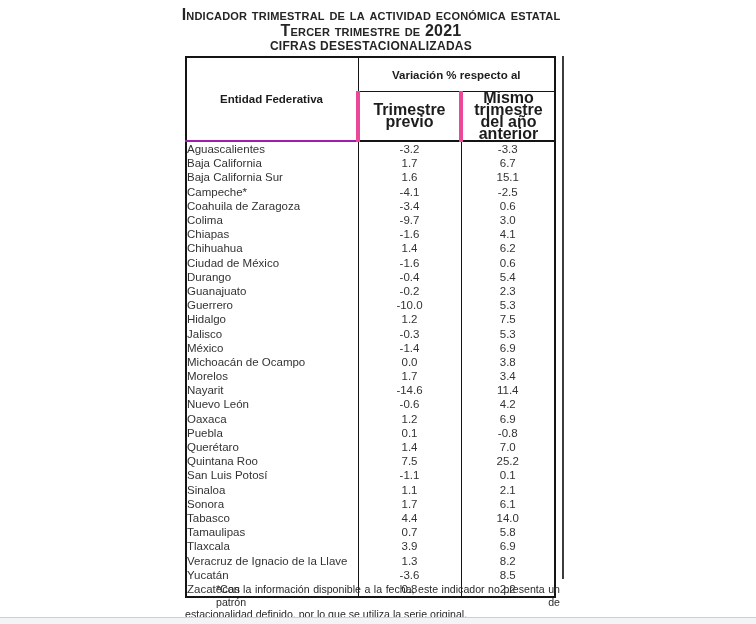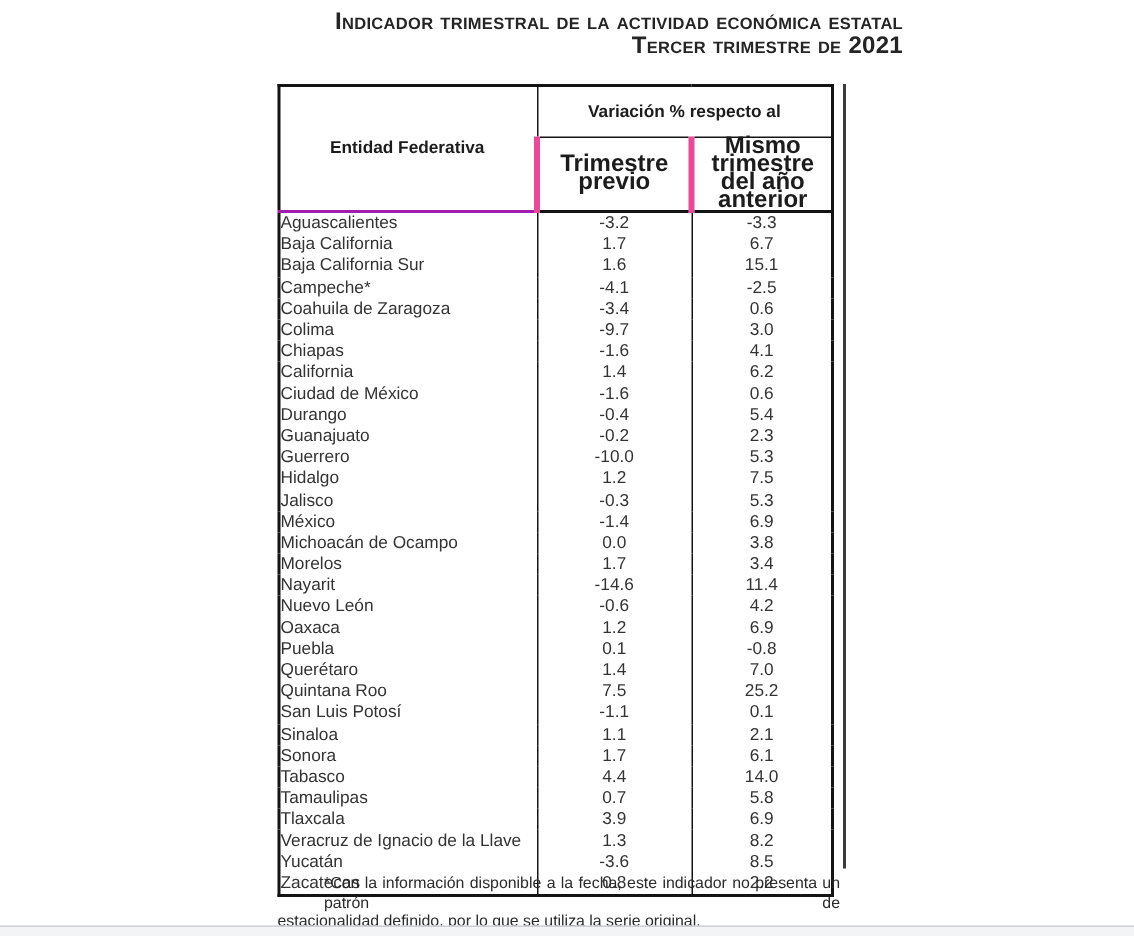--- a/index.html
+++ b/index.html
@@ -8,21 +8,21 @@
     background:#ffffff; font-family:"Liberation Sans", sans-serif;
     color:#2b2b2b;
   }
   
   .title-block {
     position:absolute; left:140px; top:7px; width:462px;
     text-align:center; color:#252525;
   }
   .title-line1, .title-line2 {
     font-weight:bold; font-variant:small-caps;
-    font-size:16px; line-height:16px; letter-spacing:0.2px;text-align:right;
+    font-size:16px; line-height:16px; letter-spacing:0.2px;
   }
   .title-line3 {
     font-weight:bold; font-size:12px; line-height:15px; letter-spacing:0.3px;
   }
   
   table.itaee {
     position:absolute; left:185px; top:56px;
     width:371px; border-collapse:collapse; table-layout:fixed;
     border:2px solid #141414; background:#ffffff;
   }
@@ -69,20 +69,21 @@
   }
 </style>
 </head>
 <body>
 
 <div class="page">
 
   <div class="title-block">
     <div class="title-line1">Indicador trimestral de la actividad económica estatal</div>
     <div class="title-line2">Tercer trimestre de 2021</div>
+    <div class="title-line3">CIFRAS DESESTACIONALIZADAS</div>
   </div>
 
   <table class="itaee">
     <colgroup>
         <col class="c1">
         <col class="c2">
         <col class="c3">
       </colgroup>
     <thead>
       <tr>
@@ -124,21 +125,21 @@
           <td class="cell-name">Colima</td>
           <td class="cell-num">-9.7</td>
           <td class="cell-num">3.0</td>
         </tr>
         <tr>
           <td class="cell-name">Chiapas</td>
           <td class="cell-num">-1.6</td>
           <td class="cell-num">4.1</td>
         </tr>
         <tr>
-          <td class="cell-name">California</td>
+          <td class="cell-name">Chihuahua</td>
           <td class="cell-num">1.4</td>
           <td class="cell-num">6.2</td>
         </tr>
         <tr>
           <td class="cell-name">Ciudad de México</td>
           <td class="cell-num">-1.6</td>
           <td class="cell-num">0.6</td>
         </tr>
         <tr>
           <td class="cell-name">Durango</td>

